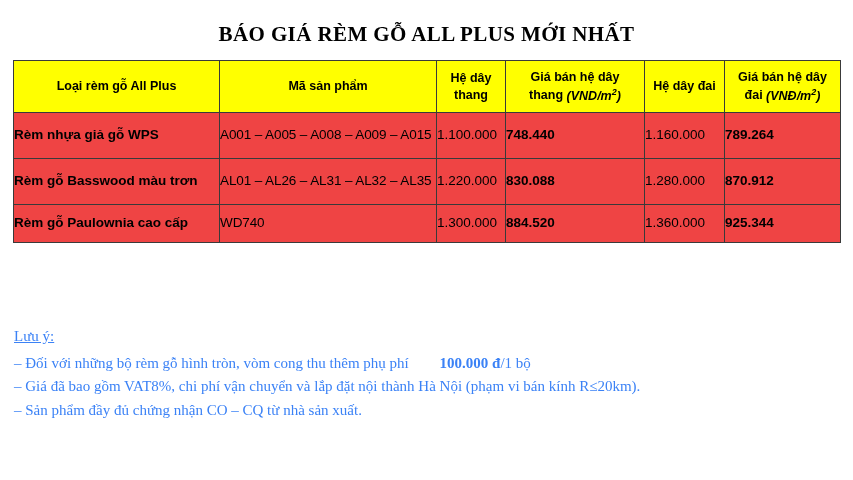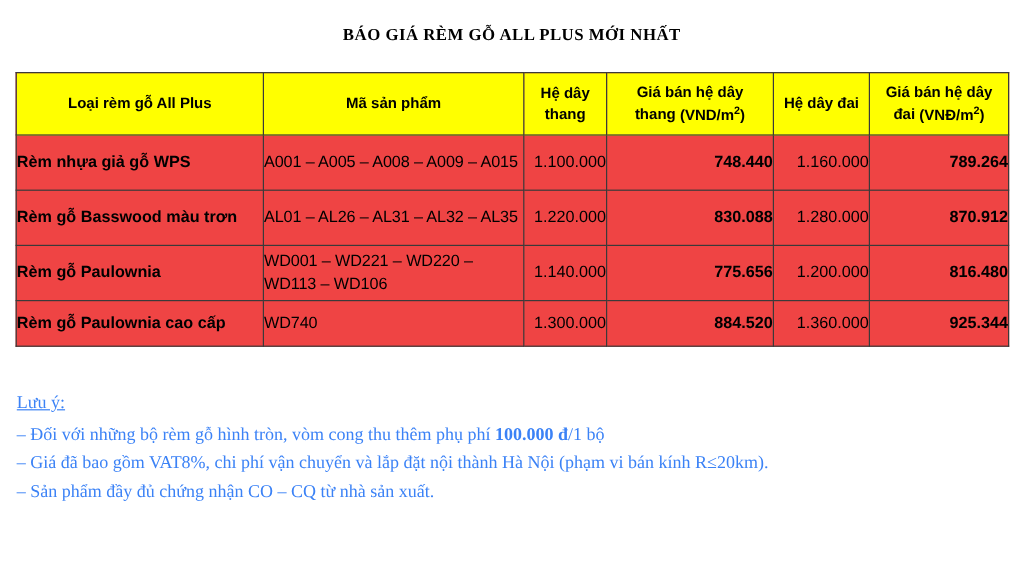--- a/index.html
+++ b/index.html
@@ -22,21 +22,21 @@
 
   
   .title {
     position: absolute;
     left: 0;
     top: 22px;
     width: 853px;
     text-align: center;
     font-family: "Liberation Serif", serif;
     font-weight: bold;
-    font-size: 14px;
+    font-size: 21px;
     letter-spacing: 0.4px;
     color: #000000;
     white-space: nowrap;
   }
 
   
   .price-table {
     position: absolute;
     left: 13px;
     top: 60px;
@@ -57,20 +57,21 @@
     background: #ffff00;
     font-family: "Liberation Sans", sans-serif;
     font-weight: bold;
     font-size: 12.5px;
     text-align: center;
     line-height: 1.35;
     height: 45px;
     padding: 3px 4px;
   }
   .price-table thead th .unit {
+    font-style: italic;
   }
   .price-table thead th .sup {
     font-size: 9px;
     vertical-align: super;
   }
 
   
   .price-table tbody td {
     height: 45px;
     font-size: 13.5px;
@@ -82,21 +83,21 @@
     font-weight: bold;
     font-size: 13px;
   }
   .c-code {
     padding: 4px 8px;
     text-align: left;
     font-size: 13.5px;
     letter-spacing: -0.1px;
   }
   .c-num {
-    text-align: right;
+    text-align: left;
     padding: 4px 4px;
     font-size: 13.5px;
   }
   .c-num.bold {
     font-weight: bold;
   }
   tbody tr.last td { height: 37px; }
 
   
   col.w1 { width: 206px; }
@@ -118,21 +119,21 @@
   .notes-title {
     font-size: 15px;
     text-decoration: underline;
     margin-bottom: 7px;
   }
   .note-line {
     font-size: 15px;
     line-height: 1.55;
     white-space: nowrap;
   }
-  .note-line b { font-weight: bold; }
+  .note-line b { font-weight: bold; margin-left: 27px; }
   .note-line .sup {
     font-size: 10px;
     vertical-align: super;
   }
 </style>
 </head>
 <body>
 
 <div class="page">
 
@@ -184,28 +185,20 @@
         <td class="c-num bold">789.264</td>
       </tr>
       <tr>
         <td class="c-type">Rèm gỗ Basswood màu trơn</td>
         <td class="c-code">AL01 – AL26 – AL31 – AL32 – AL35</td>
         <td class="c-num">1.220.000</td>
         <td class="c-num bold">830.088</td>
         <td class="c-num">1.280.000</td>
         <td class="c-num bold">870.912</td>
       </tr>
-      <tr>
-        <td class="c-type">Rèm gỗ Paulownia</td>
-        <td class="c-code">WD001 – WD221 – WD220 – WD113 – WD106</td>
-        <td class="c-num">1.140.000</td>
-        <td class="c-num bold">775.656</td>
-        <td class="c-num">1.200.000</td>
-        <td class="c-num bold">816.480</td>
-      </tr>
       <tr class="last">
         <td class="c-type">Rèm gỗ Paulownia cao cấp</td>
         <td class="c-code">WD740</td>
         <td class="c-num">1.300.000</td>
         <td class="c-num bold">884.520</td>
         <td class="c-num">1.360.000</td>
         <td class="c-num bold">925.344</td>
       </tr>
     </tbody>
   </table>

